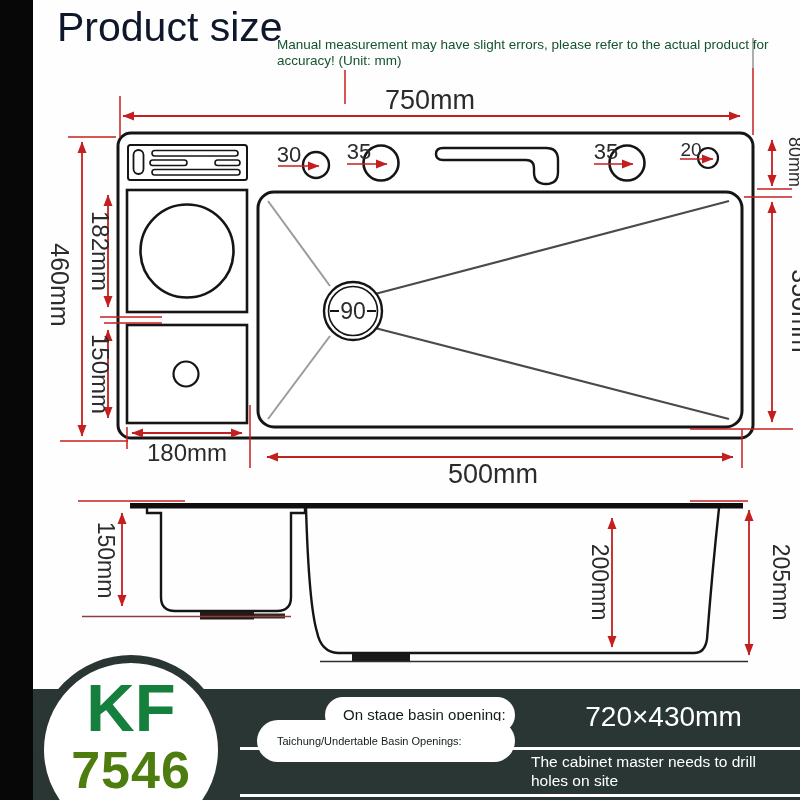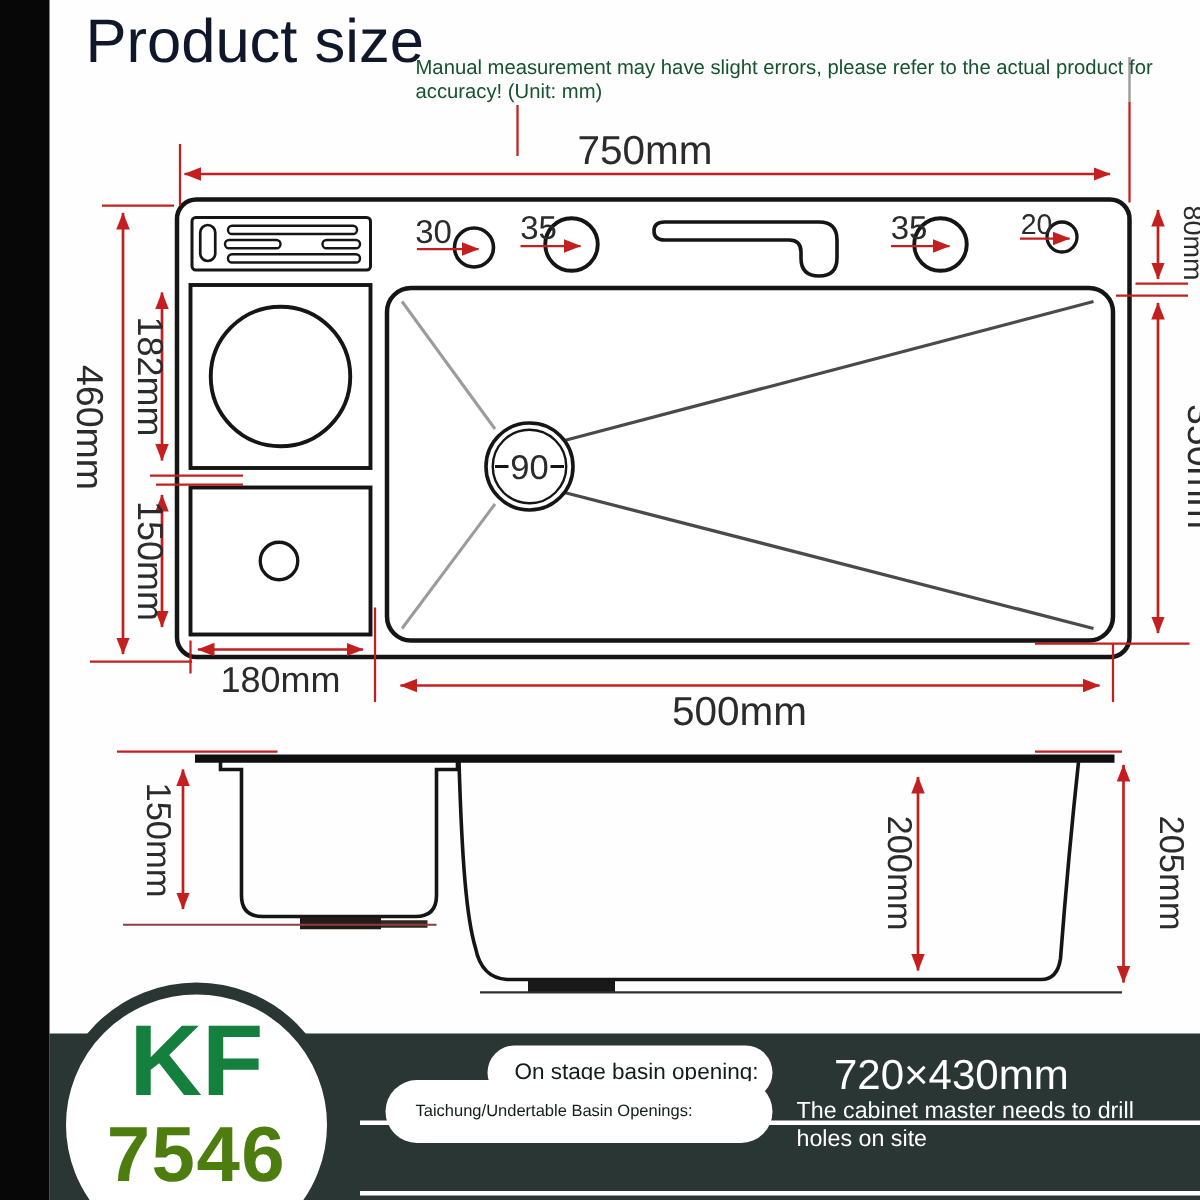--- a/index.html
+++ b/index.html
@@ -16,22 +16,22 @@
   .dim{stroke:#c41f1f;stroke-width:1.8;marker-start:url(#arw);marker-end:url(#arw);}
   .ext{stroke:#c41f1f;stroke-width:1.5;}
   
   .band{left:33px;top:689px;width:767px;height:111px;background:#2a3634;z-index:1;}
   .sep{left:240px;width:560px;height:3px;background:#ffffff;z-index:2;}
   .pill{background:#ffffff;display:flex;align-items:center;z-index:3;color:#101d1a;}
   .pill1{left:325px;top:697px;width:190px;height:36px;border-radius:23px;padding-left:18px;
          font-size:15px;line-height:1.12;box-sizing:border-box;}
   .pill2{left:257px;top:720px;width:258px;height:42px;border-radius:21px;padding-left:20px;
          font-size:11px;line-height:1.12;box-sizing:border-box;}
-  .val1{left:556px;top:701px;width:215px;text-align:left;font-size:28px;font-weight:500;color:#fff;z-index:3;}
-  .val2{left:531px;top:732px;width:264px;font-size:15.5px;font-weight:500;line-height:1.2;color:#fff;z-index:3;}
+  .val1{left:556px;top:701px;width:215px;text-align:center;font-size:28px;font-weight:500;color:#fff;z-index:3;}
+  .val2{left:531px;top:753px;width:264px;font-size:15.5px;font-weight:500;line-height:1.2;color:#fff;z-index:3;}
   .badge{left:36px;top:655px;width:190px;height:190px;border-radius:50%;background:#ffffff;
          border:8px solid #2a3634;box-sizing:border-box;z-index:4;display:flex;flex-direction:column;
          align-items:center;padding-top:10px;}
   .kf{font-size:67px;font-weight:bold;color:#15803d;line-height:1.05;}
   .modelnum{font-size:52px;font-weight:bold;color:#4d7c0f;line-height:1.05;letter-spacing:1px;}
 </style>
 </head>
 <body>
 
 <div class="stage">

